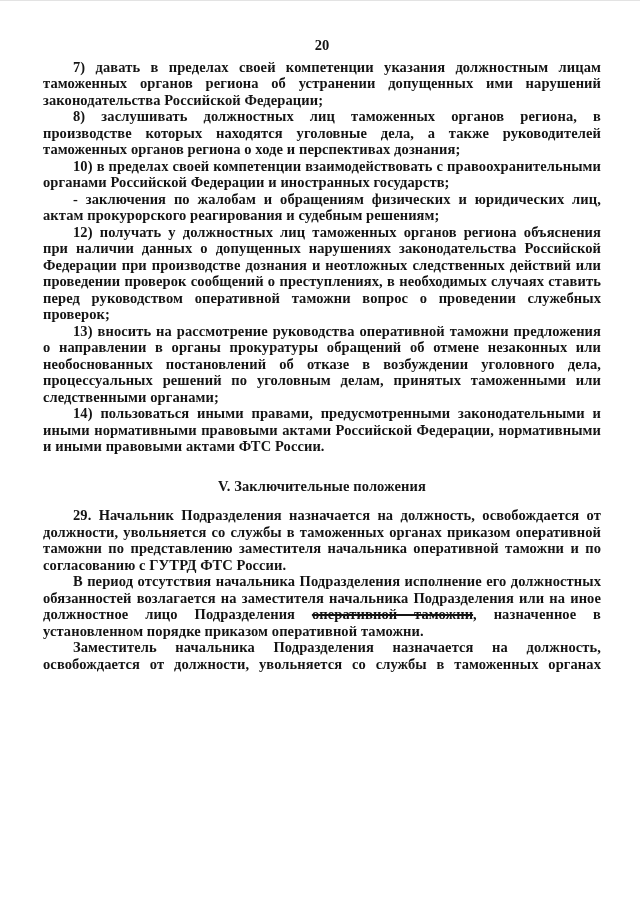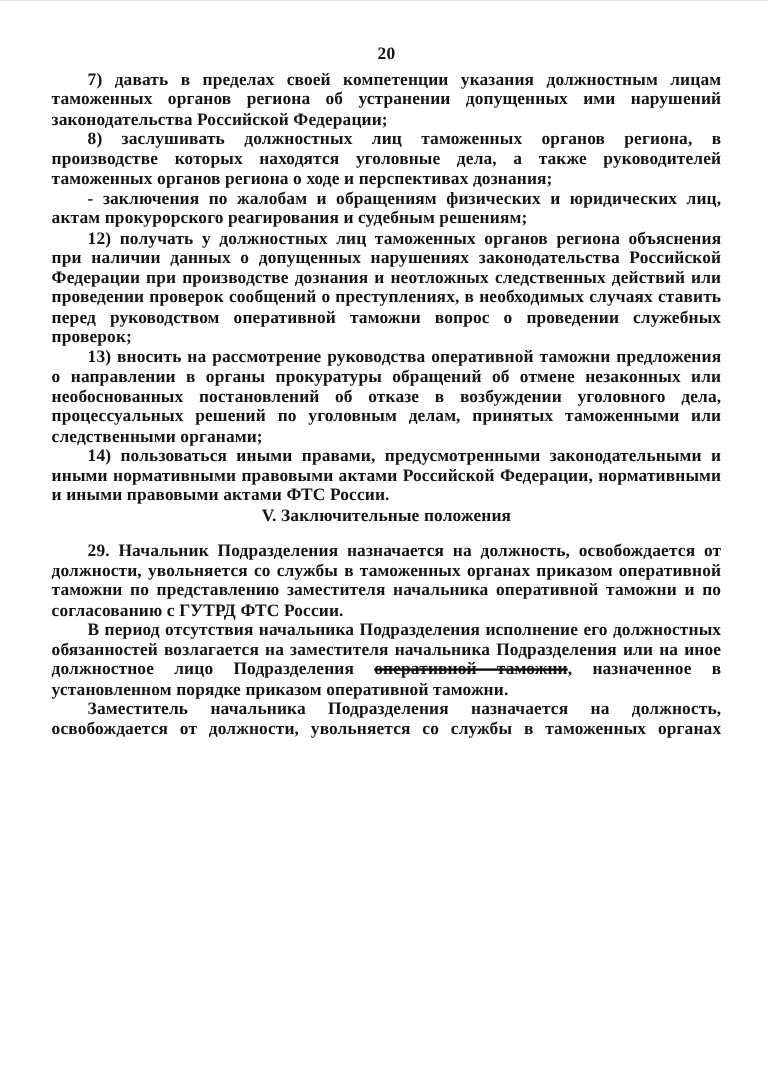--- a/index.html
+++ b/index.html
@@ -31,21 +31,21 @@
   .pagenum {
     margin: 0 0 5px 0;
     text-align: center;
   }
   p.para {
     margin: 0;
     text-indent: 30px;
     text-align: justify;
   }
   p.heading {
-    margin: 0 0 13px 0;
+    margin: 23px 0 13px 0;
     text-align: center;
     text-indent: 0;
   }
   p.cutoff {
     text-align-last: justify;
   }
   .struck {
     text-decoration: line-through;
     text-decoration-thickness: 1.5px;
   }
@@ -53,20 +53,21 @@
 </head>
 <body>
 
 <div class="page">
   <div class="content">
 
     <p class="pagenum">20</p>
 
     <p class="para">7) давать в пределах своей компетенции указания должностным лицам таможенных органов региона об устранении допущенных ими нарушений законодательства Российской Федерации;</p>
     <p class="para">8) заслушивать должностных лиц таможенных органов региона, в производстве которых находятся уголовные дела, а также руководителей таможенных органов региона о ходе и перспективах дознания;</p>
+    <p class="para">10) в пределах своей компетенции взаимодействовать с правоохранительными органами Российской Федерации и иностранных государств;</p>
     <p class="para">- заключения по жалобам и обращениям физических и юридических лиц, актам прокурорского реагирования и судебным решениям;</p>
     <p class="para">12) получать у должностных лиц таможенных органов региона объяснения при наличии данных о допущенных нарушениях законодательства Российской Федерации при производстве дознания и неотложных следственных действий или проведении проверок сообщений о преступлениях, в необходимых случаях ставить перед руководством оперативной таможни вопрос о проведении служебных проверок;</p>
     <p class="para">13) вносить на рассмотрение руководства оперативной таможни предложения о направлении в органы прокуратуры обращений об отмене незаконных или необоснованных постановлений об отказе в возбуждении уголовного дела, процессуальных решений по уголовным делам, принятых таможенными или следственными органами;</p>
     <p class="para">14) пользоваться иными правами, предусмотренными законодательными и иными нормативными правовыми актами Российской Федерации, нормативными и иными правовыми актами ФТС России.</p>
 
     <p class="heading">V. Заключительные положения</p>
 
     <p class="para">29. Начальник Подразделения назначается на должность, освобождается от должности, увольняется со службы в таможенных органах приказом оперативной таможни по представлению заместителя начальника оперативной таможни и по согласованию с ГУТРД ФТС России.</p>
 
     <p class="para"><span>В период отсутствия начальника Подразделения исполнение его должностных обязанностей возлагается на заместителя начальника Подразделения или на иное должностное лицо Подразделения </span><span class="struck">оперативной таможни</span><span>, назначенное в установленном порядке приказом оперативной таможни.</span></p>

